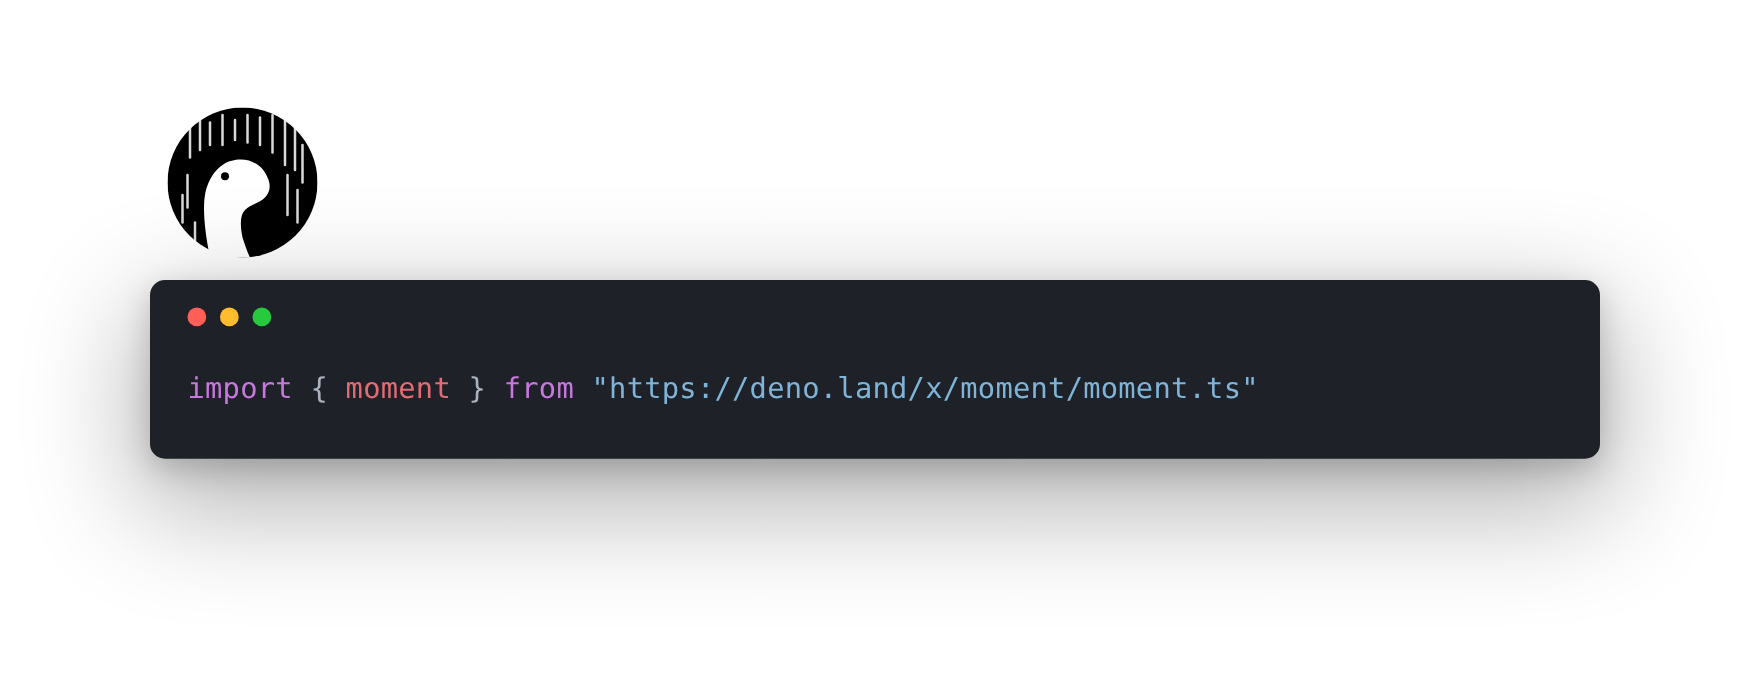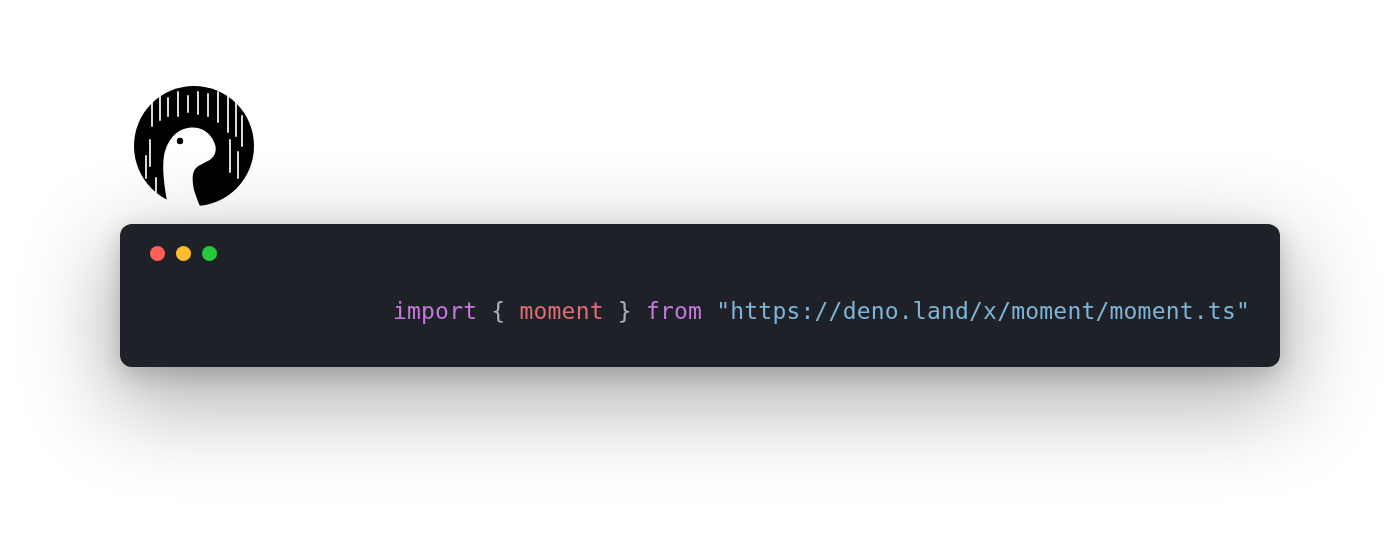--- a/index.html
+++ b/index.html
@@ -9,21 +9,20 @@
     height: 560px;
     background: #ffffff;
     font-family: ui-monospace, SFMono-Regular, Menlo, Monaco, Consolas, monospace;
     overflow: hidden;
   }
 
   .stage {
     position: relative;
     width: 1400px;
     height: 476px;
-    text-align: right;
   }
 
   
   .logo {
     position: absolute;
     left: 134px;
     top: 86px;
     width: 120px;
     height: 120px;
   }

